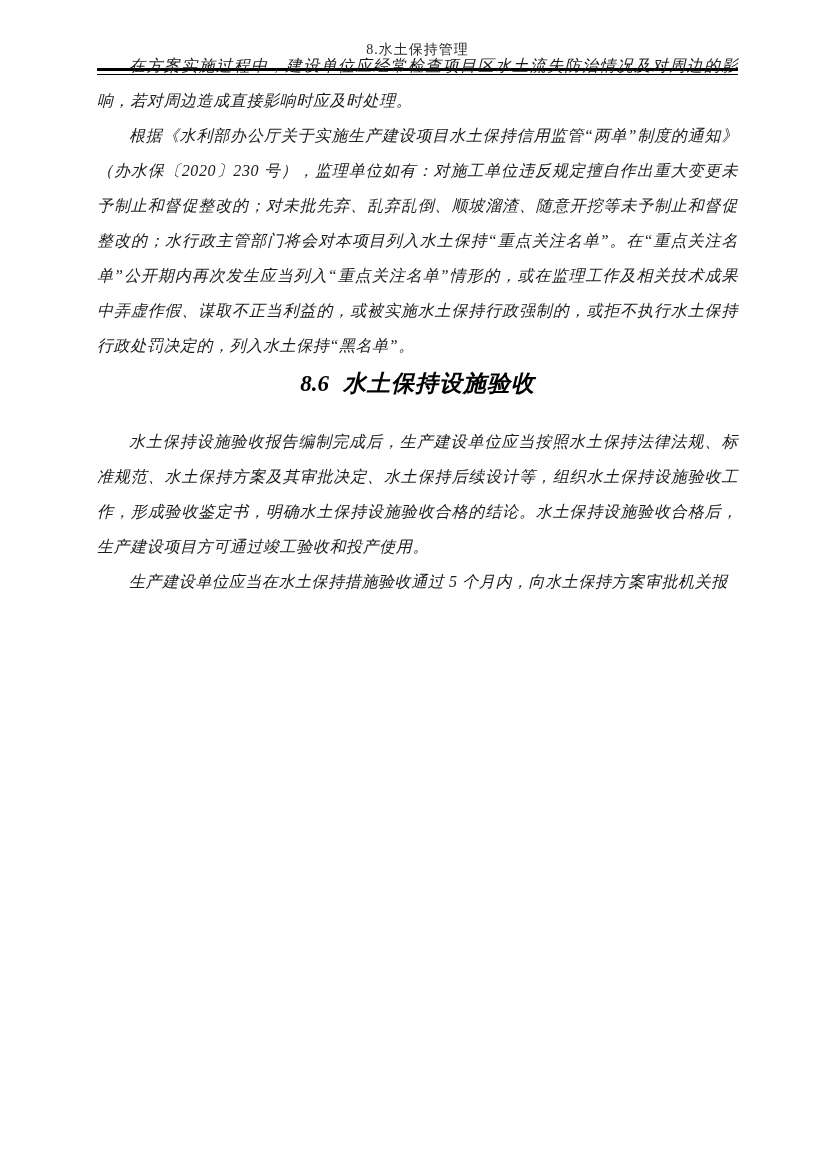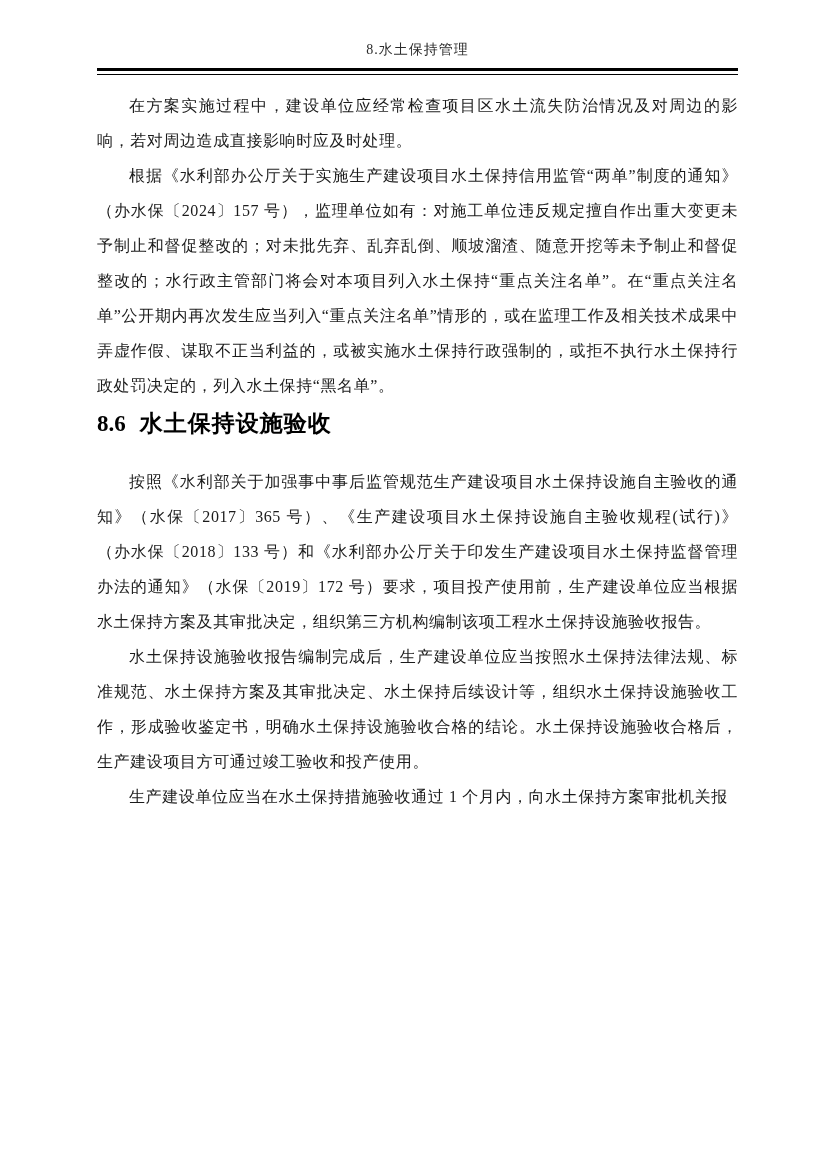--- a/index.html
+++ b/index.html
@@ -31,38 +31,40 @@
     margin-top: 10px;
     height: 2.5px;               
     border-top: 3.5px solid #000;
     border-bottom: 1.2px solid #000;
   }
   
   .content {
     position: absolute;
     top: 0; left: 97px;
     width: 641px;
-    padding-top: 88px;
+    padding-top: 48px;
+    font-style: italic;
   }
   .body-para {
     margin: 0;
     font-size: 16px;
     line-height: 35px;
     letter-spacing: 0.6px;
     text-align: justify;
     text-indent: 2em;
     color: #1b1b1b;
   }
   .section-heading {
     margin: 3px 0 22px 0;
     font-size: 23px;
     line-height: 36px;
     font-weight: bold;
     letter-spacing: 1px;
     color: #000;
+    text-align: center;
   }
   .section-heading .sec-num { margin-right: 14px; letter-spacing: 0; }
   
   .page-footer {
     position: absolute;
     left: 97px;
     top: 1070px;
     width: 641px;
   }
   .footer-rule { border-top: 2.5px solid #7d7d7d; }
@@ -88,29 +90,28 @@
 
 <div class="page">
 
   <header class="page-header">
     <div class="header-title">8.水土保持管理</div>
     <div class="header-rule"></div>
   </header>
 
   <main class="content">
     <p class="body-para">在方案实施过程中，建设单位应经常检查项目区水土流失防治情况及对周边的影响，若对周边造成直接影响时应及时处理。</p>
-    <p class="body-para">根据《水利部办公厅关于实施生产建设项目水土保持信用监管“两单”制度的通知》（办水保〔2024〕157 号），监理单位如有：对施工单位违反规定擅自作出重大变更未予制止和督促整改的；对未批先弃、乱弃乱倒、顺坡溜渣、随意开挖等未予制止和督促整改的；水行政主管部门将会对本项目列入水土保持“重点关注名单”。在“重点关注名单”公开期内再次发生应当列入“重点关注名单”情形的，或在监理工作及相关技术成果中弄虚作假、谋取不正当利益的，或被实施水土保持行政强制的，或拒不执行水土保持行政处罚决定的，列入水土保持“黑名单”。</p>
+    <p class="body-para">根据《水利部办公厅关于实施生产建设项目水土保持信用监管“两单”制度的通知》（办水保〔2020〕230 号），监理单位如有：对施工单位违反规定擅自作出重大变更未予制止和督促整改的；对未批先弃、乱弃乱倒、顺坡溜渣、随意开挖等未予制止和督促整改的；水行政主管部门将会对本项目列入水土保持“重点关注名单”。在“重点关注名单”公开期内再次发生应当列入“重点关注名单”情形的，或在监理工作及相关技术成果中弄虚作假、谋取不正当利益的，或被实施水土保持行政强制的，或拒不执行水土保持行政处罚决定的，列入水土保持“黑名单”。</p>
 
     <h2 class="section-heading">
       <span class="sec-num">8.6</span><span>水土保持设施验收</span>
     </h2>
 
-    <p class="body-para">按照《水利部关于加强事中事后监管规范生产建设项目水土保持设施自主验收的通知》（水保〔2017〕365 号）、《生产建设项目水土保持设施自主验收规程(试行)》（办水保〔2018〕133 号）和《水利部办公厅关于印发生产建设项目水土保持监督管理办法的通知》（水保〔2019〕172 号）要求，项目投产使用前，生产建设单位应当根据水土保持方案及其审批决定，组织第三方机构编制该项工程水土保持设施验收报告。</p>
     <p class="body-para">水土保持设施验收报告编制完成后，生产建设单位应当按照水土保持法律法规、标准规范、水土保持方案及其审批决定、水土保持后续设计等，组织水土保持设施验收工作，形成验收鉴定书，明确水土保持设施验收合格的结论。水土保持设施验收合格后，生产建设项目方可通过竣工验收和投产使用。</p>
-    <p class="body-para">生产建设单位应当在水土保持措施验收通过 1 个月内，向水土保持方案审批机关报</p>
+    <p class="body-para">生产建设单位应当在水土保持措施验收通过 5 个月内，向水土保持方案审批机关报</p>
   </main>
 
   <footer class="page-footer">
     <div class="footer-rule"></div>
     <div class="footer-row">
       <span class="page-number">50</span>
       <span class="company-name">随意开挖等未予制止和督促整改的</span>
     </div>
   </footer>
 

